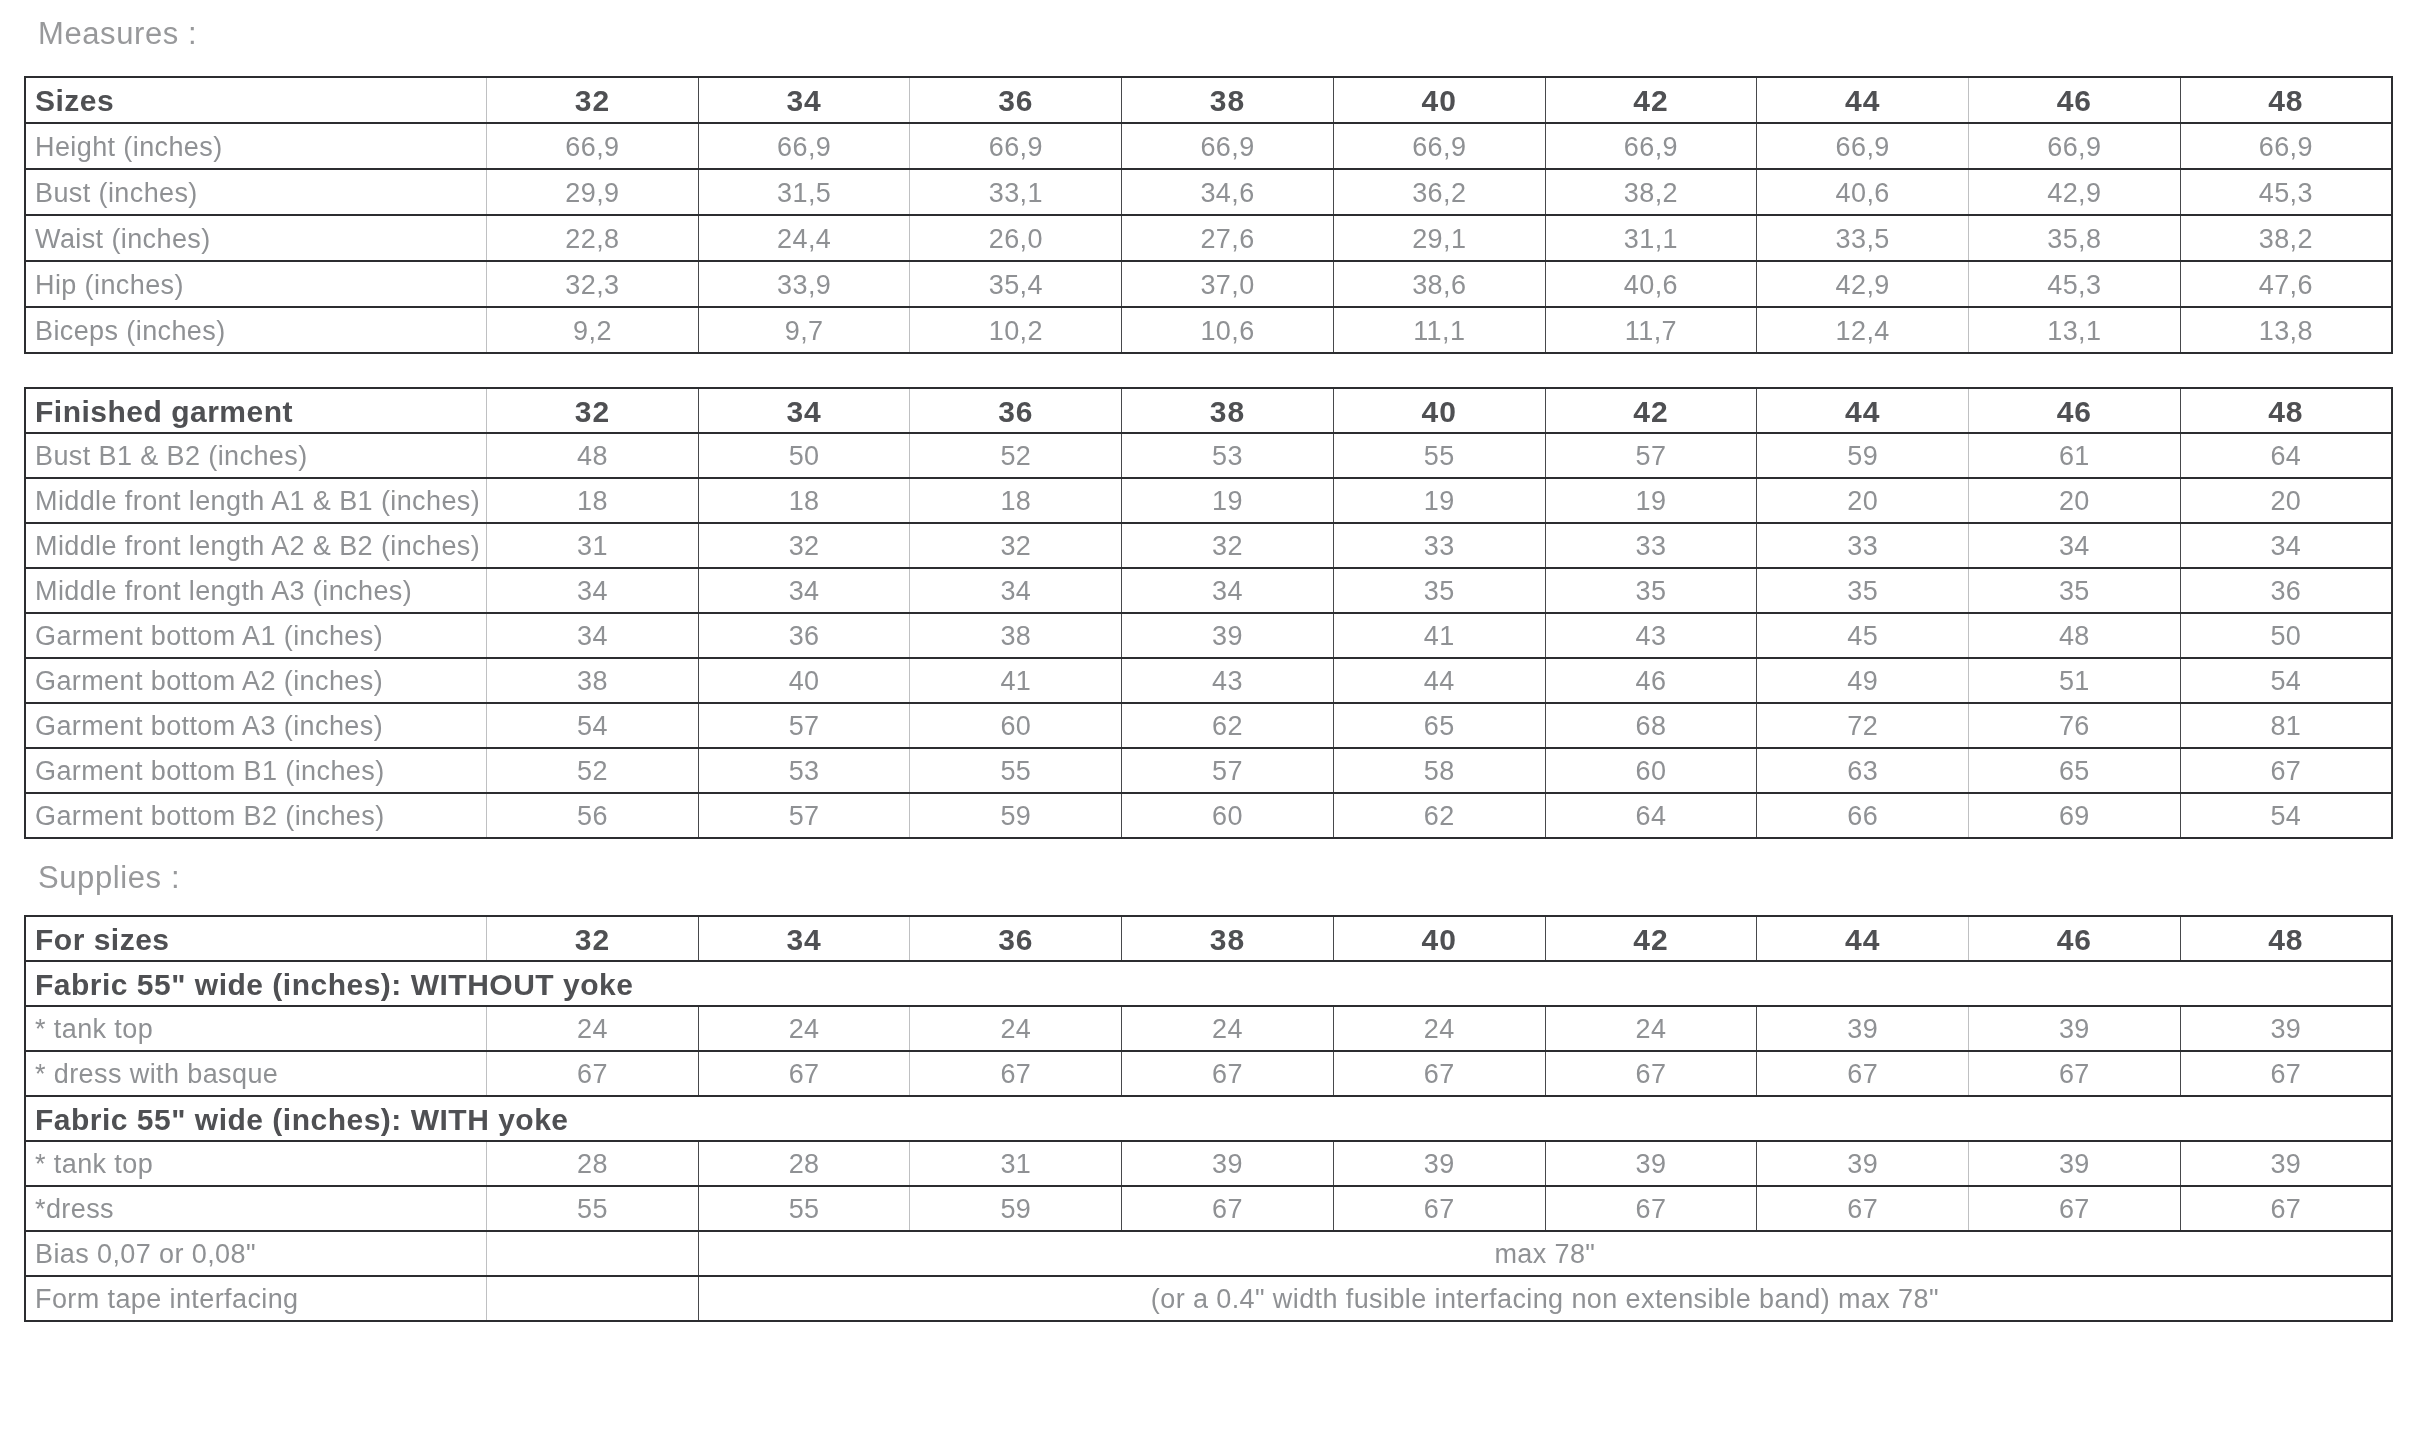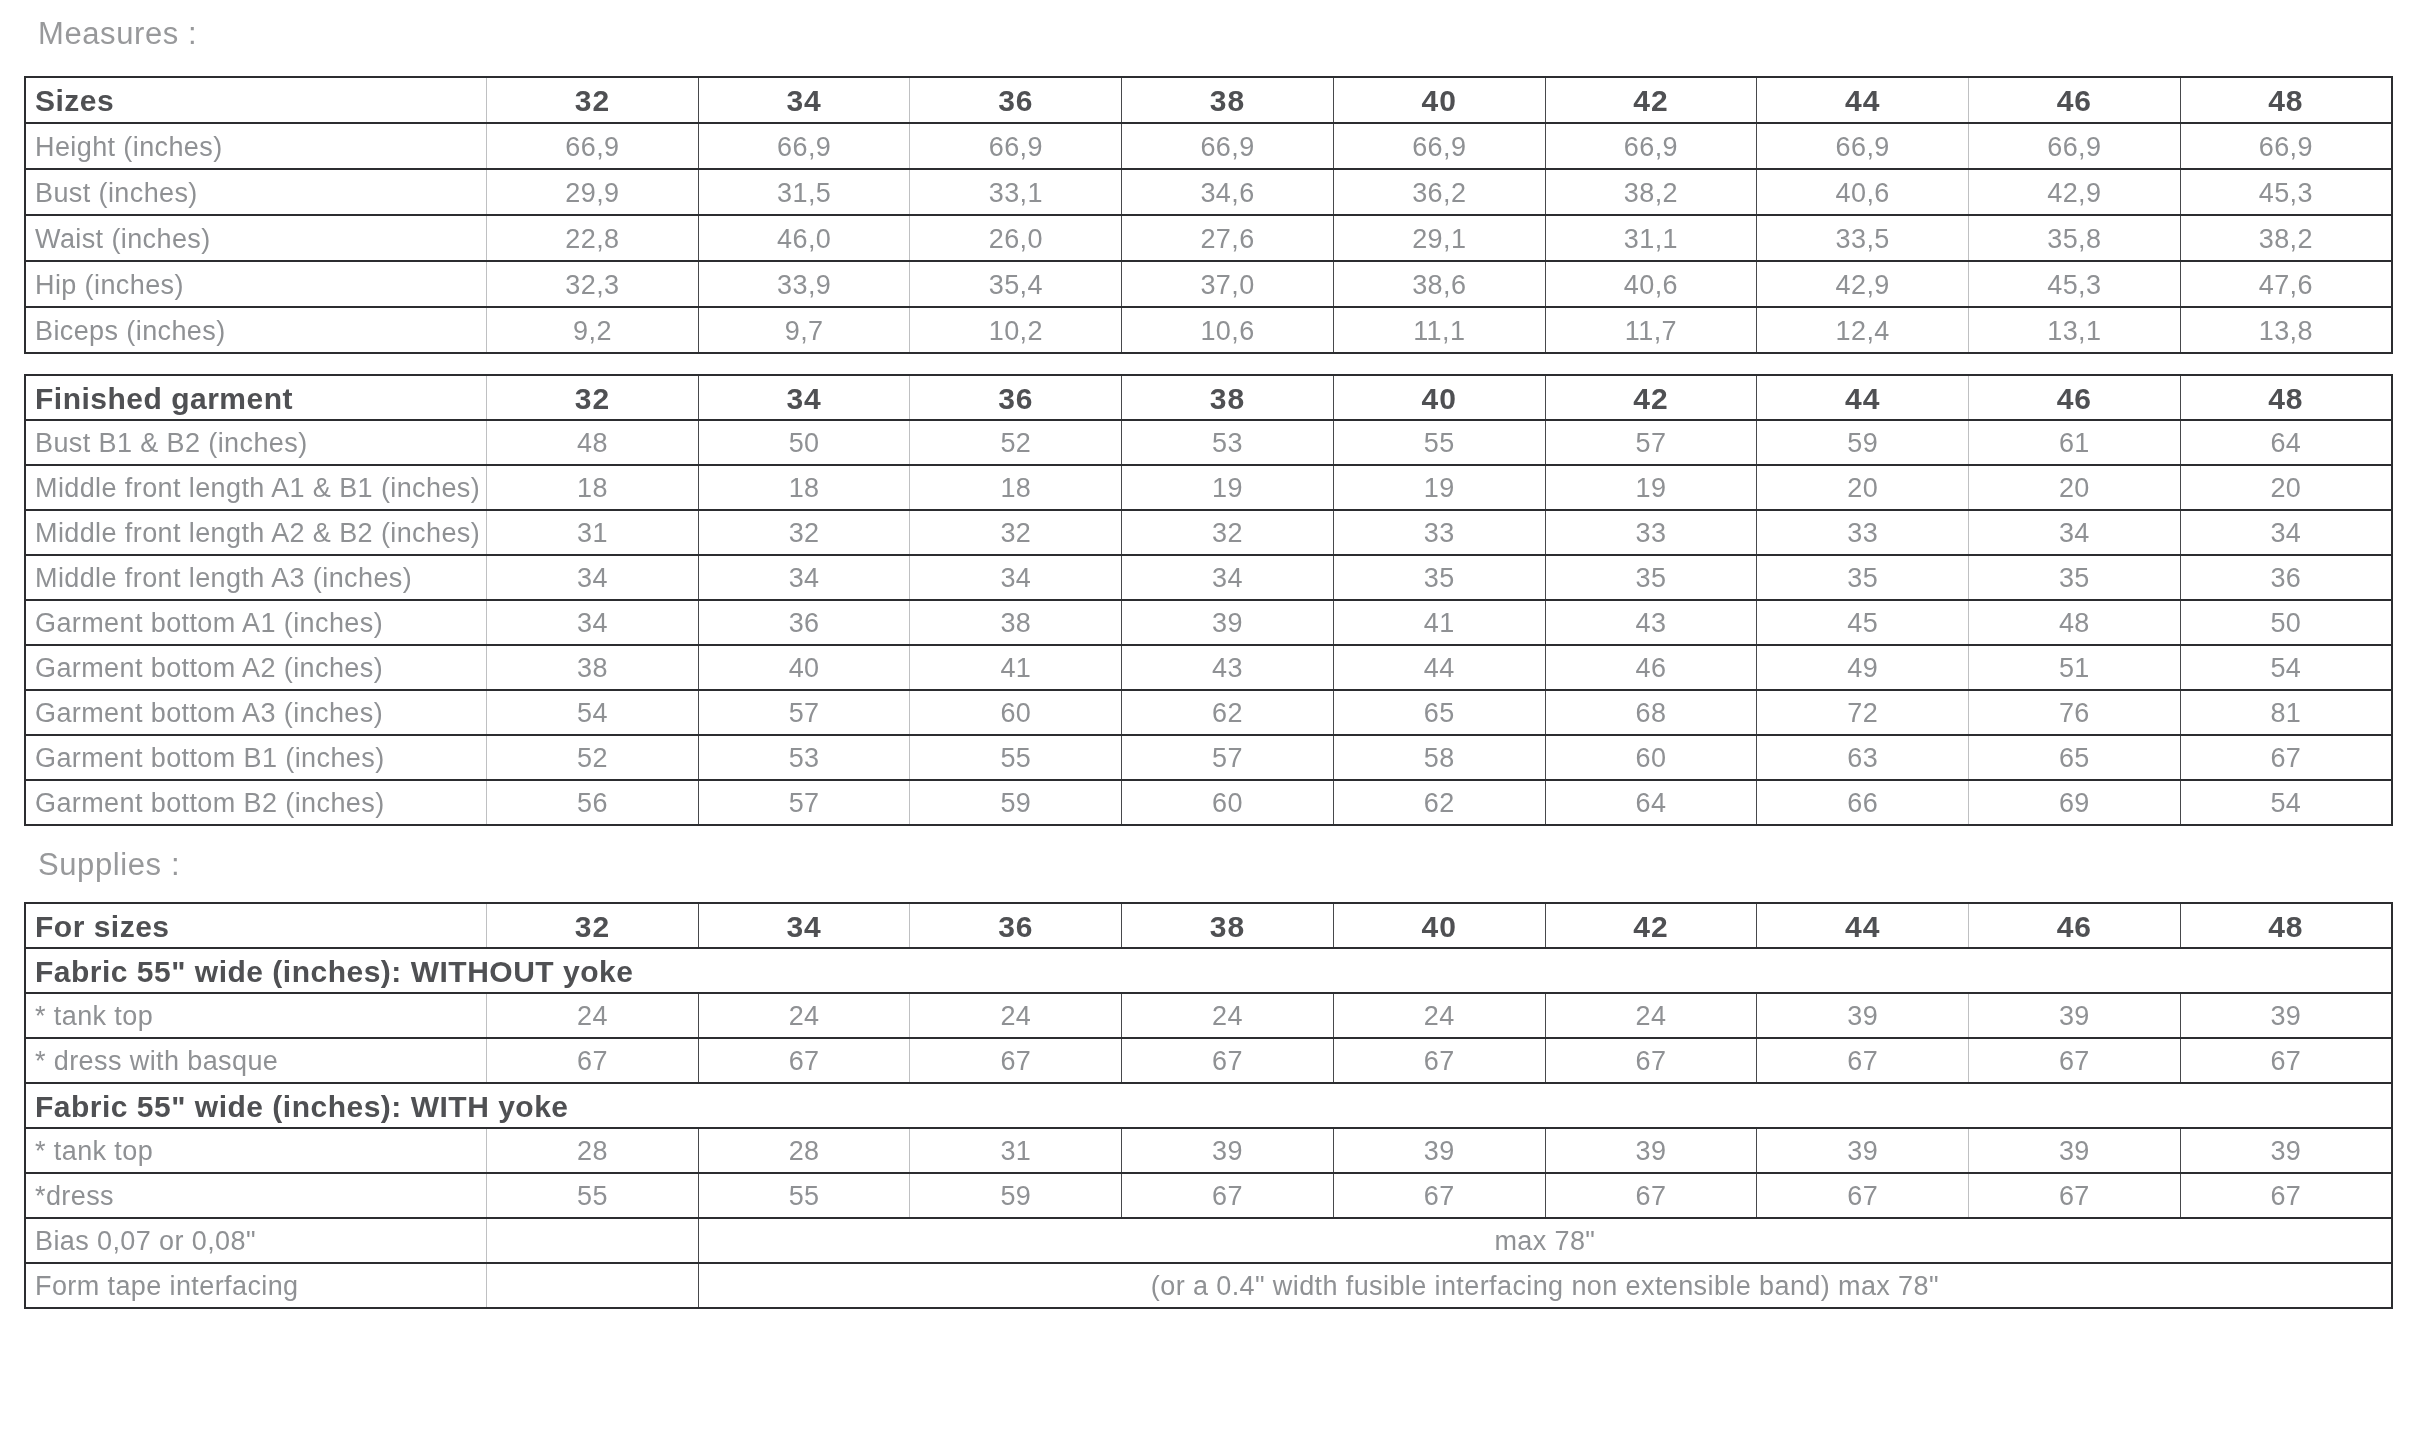--- a/index.html
+++ b/index.html
@@ -11,21 +11,21 @@
   .page{box-sizing:border-box;padding:6px 22px 0 24px;}
   .doc-title{
     font-size:31px;color:#98999b;letter-spacing:.6px;
     font-weight:400;margin:10px 0 24px 14px;
   }
   .doc-title.second{margin:21px 0 19px 14px;}
   table.size-table{
     border-collapse:collapse;table-layout:fixed;width:2369px;
     border:2px solid #2c2d30;background:#ffffff;
   }
-  table.size-table.gap-top{margin-top:20px;}
+  table.size-table.gap-top{margin-top:33px;}
   col.label-col{width:19.5%;}
   col.size-col{width:8.9444%;}
   td{
     box-sizing:border-box;height:45px;overflow:hidden;white-space:nowrap;
     border-bottom:2px solid #2c2d30;border-left:1px solid #48494c;
     text-align:center;vertical-align:middle;
     font-size:27px;color:#8f9194;letter-spacing:.4px;padding:2px 4px 0 4px;
   }
   table.t1 td{height:46px;}
   td.c0{border-left:none;text-align:left;padding-left:9px;}
@@ -88,21 +88,21 @@
           <td class="">34,6</td>
           <td class="">36,2</td>
           <td class="">38,2</td>
           <td class="">40,6</td>
           <td class="lt">42,9</td>
           <td class="">45,3</td>
         </tr>
         <tr>
           <td class="c0">Waist (inches)</td>
           <td class="lt">22,8</td>
-          <td class="">46,0</td>
+          <td class="">24,4</td>
           <td class="lt">26,0</td>
           <td class="">27,6</td>
           <td class="">29,1</td>
           <td class="">31,1</td>
           <td class="">33,5</td>
           <td class="lt">35,8</td>
           <td class="">38,2</td>
         </tr>
         <tr>
           <td class="c0">Hip (inches)</td>

